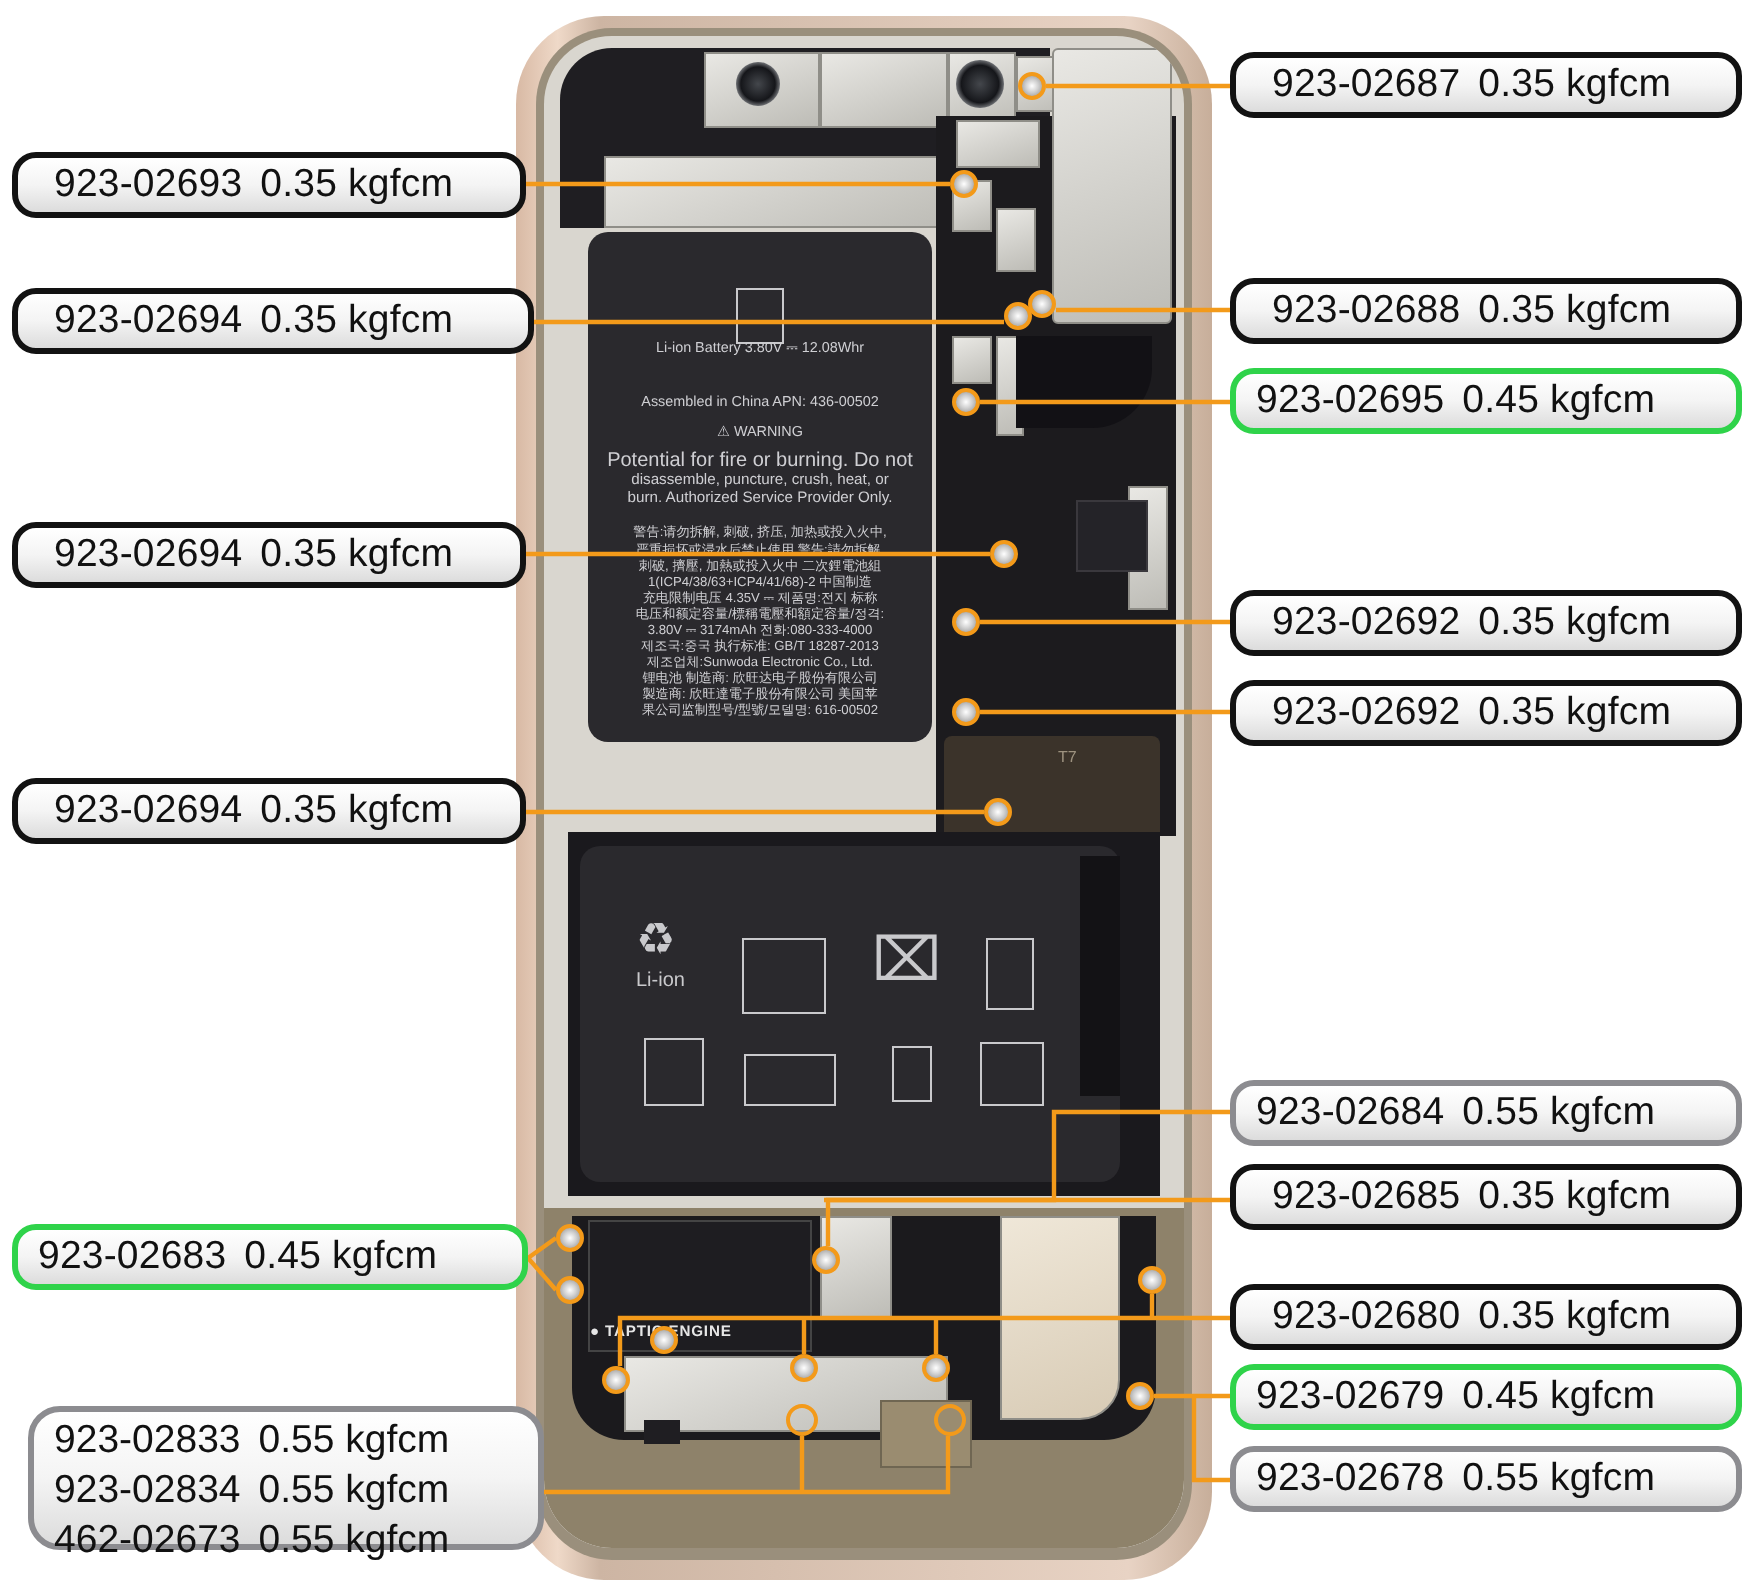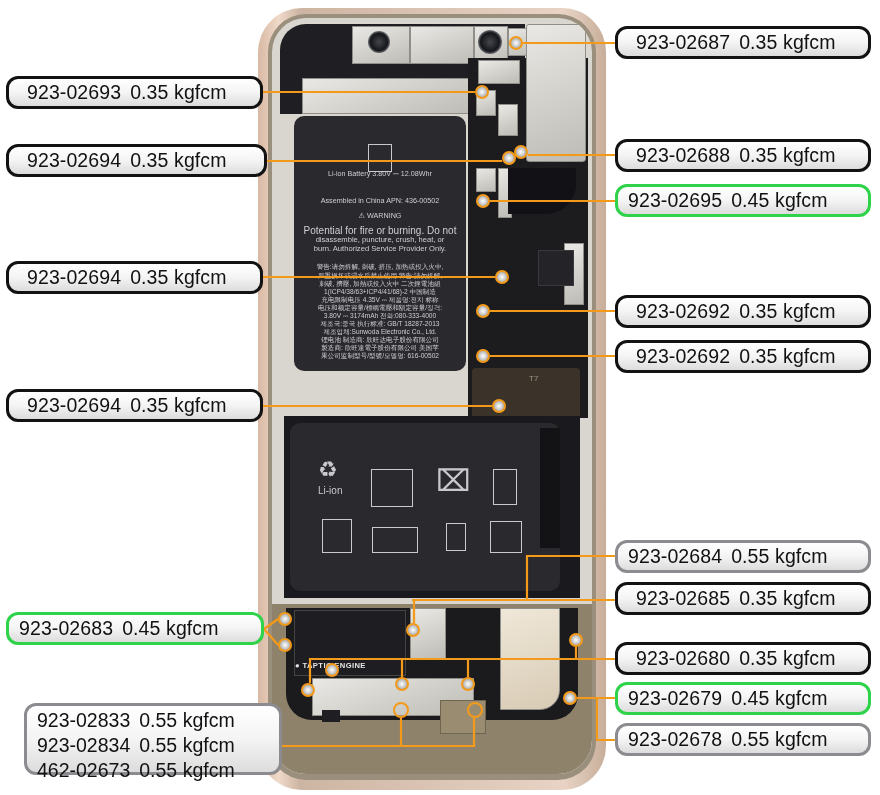--- a/index.html
+++ b/index.html
@@ -224,18 +224,18 @@
   </div>
   <div class="label b-green" style="left:615px;top:682px;width:256px;">
     <span class="pn">923-02679</span>
       <span>0.45 kgfcm</span>
   </div>
   <div class="label b-gray" style="left:615px;top:723px;width:256px;">
     <span class="pn">923-02678</span>
       <span>0.55 kgfcm</span>
   </div>
 
-  <div class="multi" style="left:24px;top:703px;width:258px;height:72px;">
+  <div class="multi" style="left:14px;top:703px;width:258px;height:72px;border-radius:16px;">
     <div class="row"><span class="pn">923-02833</span><span>0.55 kgfcm</span></div>
     <div class="row"><span class="pn">923-02834</span><span>0.55 kgfcm</span></div>
     <div class="row"><span class="pn">462-02673</span><span>0.55 kgfcm</span></div>
   </div>
 </div>
 
 </body></html>

